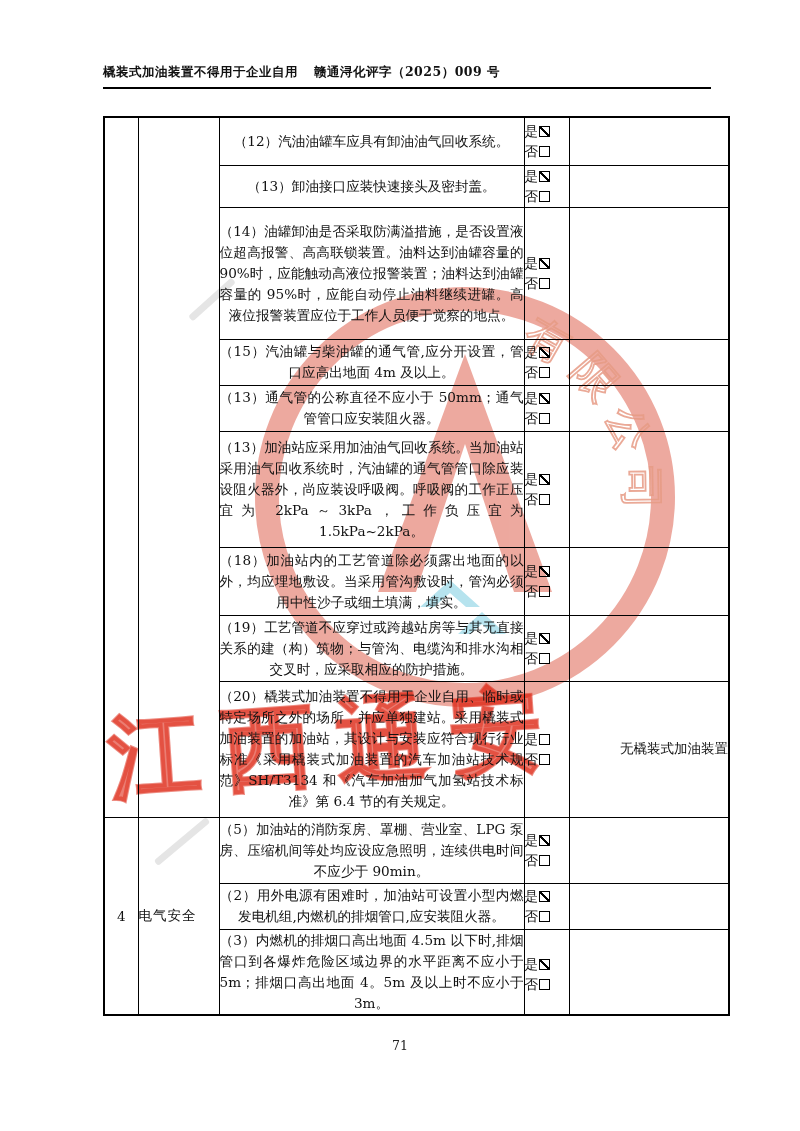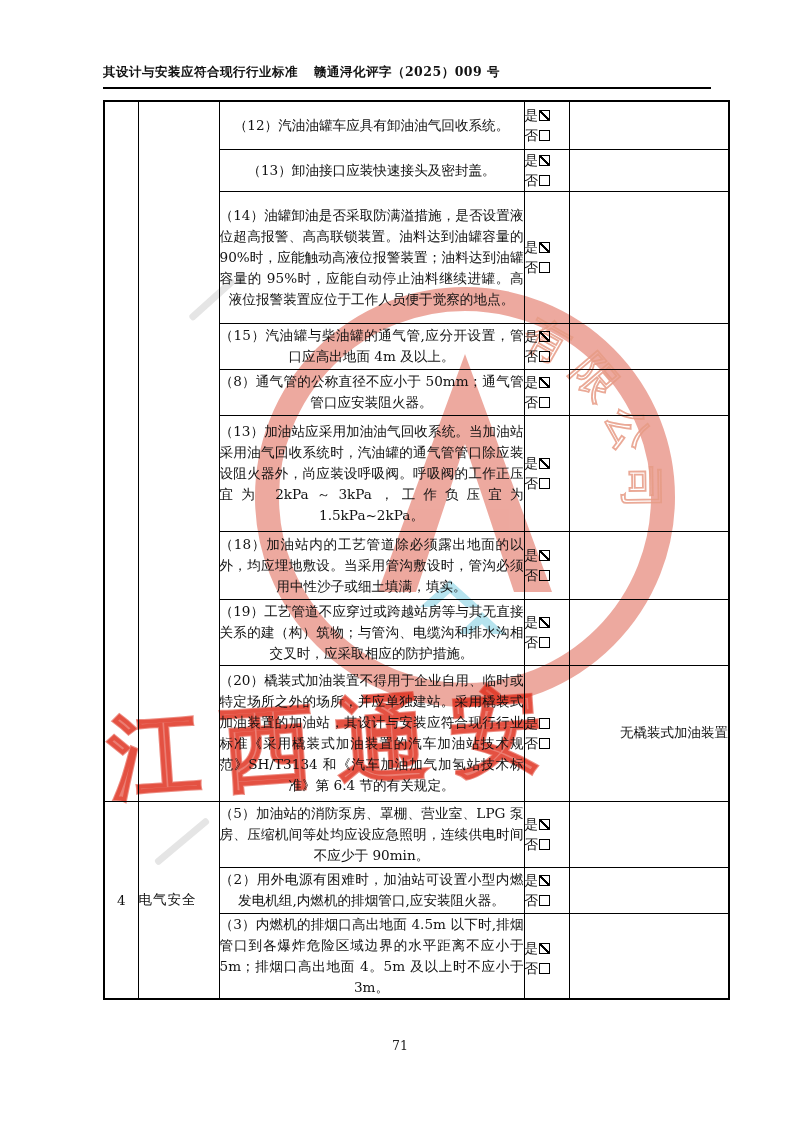--- a/index.html
+++ b/index.html
@@ -16,21 +16,21 @@
   .wm-diag{left:108px;top:678px;width:560px;font-size:92px;font-weight:bold;
            color:rgba(222,45,28,.62);-webkit-text-stroke:2px rgba(222,45,28,.55);
            letter-spacing:22px;transform:rotate(-4deg);white-space:nowrap;
            font-family:"DejaVu Serif","Liberation Serif",serif;}
   .wm-stamp{left:230px;top:262px;width:470px;height:470px;}
   .wm-bar{background:#cfcfcf;opacity:.55;height:7px;border-radius:3px;}
   .wm-bar1{left:183px;top:296px;width:58px;transform:rotate(-42deg);}
   .wm-bar2{left:148px;top:838px;width:68px;transform:rotate(-40deg);}
 
   
-  table.chk{position:absolute;left:103px;top:100px;z-index:1;border-collapse:collapse;table-layout:fixed;
+  table.chk{position:absolute;left:103px;top:116px;z-index:1;border-collapse:collapse;table-layout:fixed;
             width:612px;background:transparent;}
   table.chk td{border:1px solid #000;vertical-align:middle;padding:0;background:transparent;}
   table.chk{border:2px solid #000;}
   td.c-no{text-align:center;font-size:13.5px;}
   td.c-cat{text-align:left;font-size:13.5px;letter-spacing:1px;}
   td.c-desc{font-size:13.6px;line-height:21px;padding:3px 7px;text-align:justify;text-align-last:center;}
   td.c-yn{padding:2px 0 2px 4px;}
   .yn-wrap{display:flex;flex-direction:column;justify-content:center;gap:5px;height:100%;}
   .yn-line{display:flex;align-items:center;font-size:13.5px;line-height:15px;white-space:nowrap;}
   .box{display:inline-block;width:11px;height:11px;border:1.6px solid #000;margin-left:1px;box-sizing:border-box;}
@@ -56,21 +56,21 @@
     </text>
     <g opacity="0.5">
       <path d="M235 92 L148 330 L186 330 L235 182 L284 330 L322 330 Z" fill="#dc5440"></path>
       <path d="M190 345 L220 318 L250 345 L236 345 L220 331 L204 345 Z" fill="#6fc9de"></path>
       <path d="M228 372 L252 350 L276 372 L262 372 L252 362 L240 372 Z" fill="#6fc9de"></path>
     </g>
   </svg>
 
   <div class="wm wm-diag">江西通安</div>
 
-  <div class="hdr-left">其设计与安装应符合现行行业标准</div>
+  <div class="hdr-left">橇装式加油装置不得用于企业自用</div>
   <div class="hdr-right">赣通浔化评字（2025）009 号</div>
   <div class="hdr-rule"></div>
 
   <table class="chk">
     <colgroup>
         <col style="width:34px">
         <col style="width:81px">
         <col style="width:305px">
         <col style="width:45px">
         <col style="width:160px">
@@ -141,21 +141,21 @@
         <span class="yn-line">
                 <span>否</span>
                 <span class="box"></span>
               </span>
       </div>
           </td>
       <td class="c-rem"></td>
     </tr>
 
     <tr style="height:46px">
-      <td class="c-desc">（8）通气管的公称直径不应小于 50mm；通气管管口应安装阻火器。</td>
+      <td class="c-desc">（13）通气管的公称直径不应小于 50mm；通气管管口应安装阻火器。</td>
       <td class="c-yn">
             <div class="yn-wrap">
         <span class="yn-line">
                 <span>是</span>
                 <span class="box checked"></span>
               </span>
         <span class="yn-line">
                 <span>否</span>
                 <span class="box"></span>
               </span>

